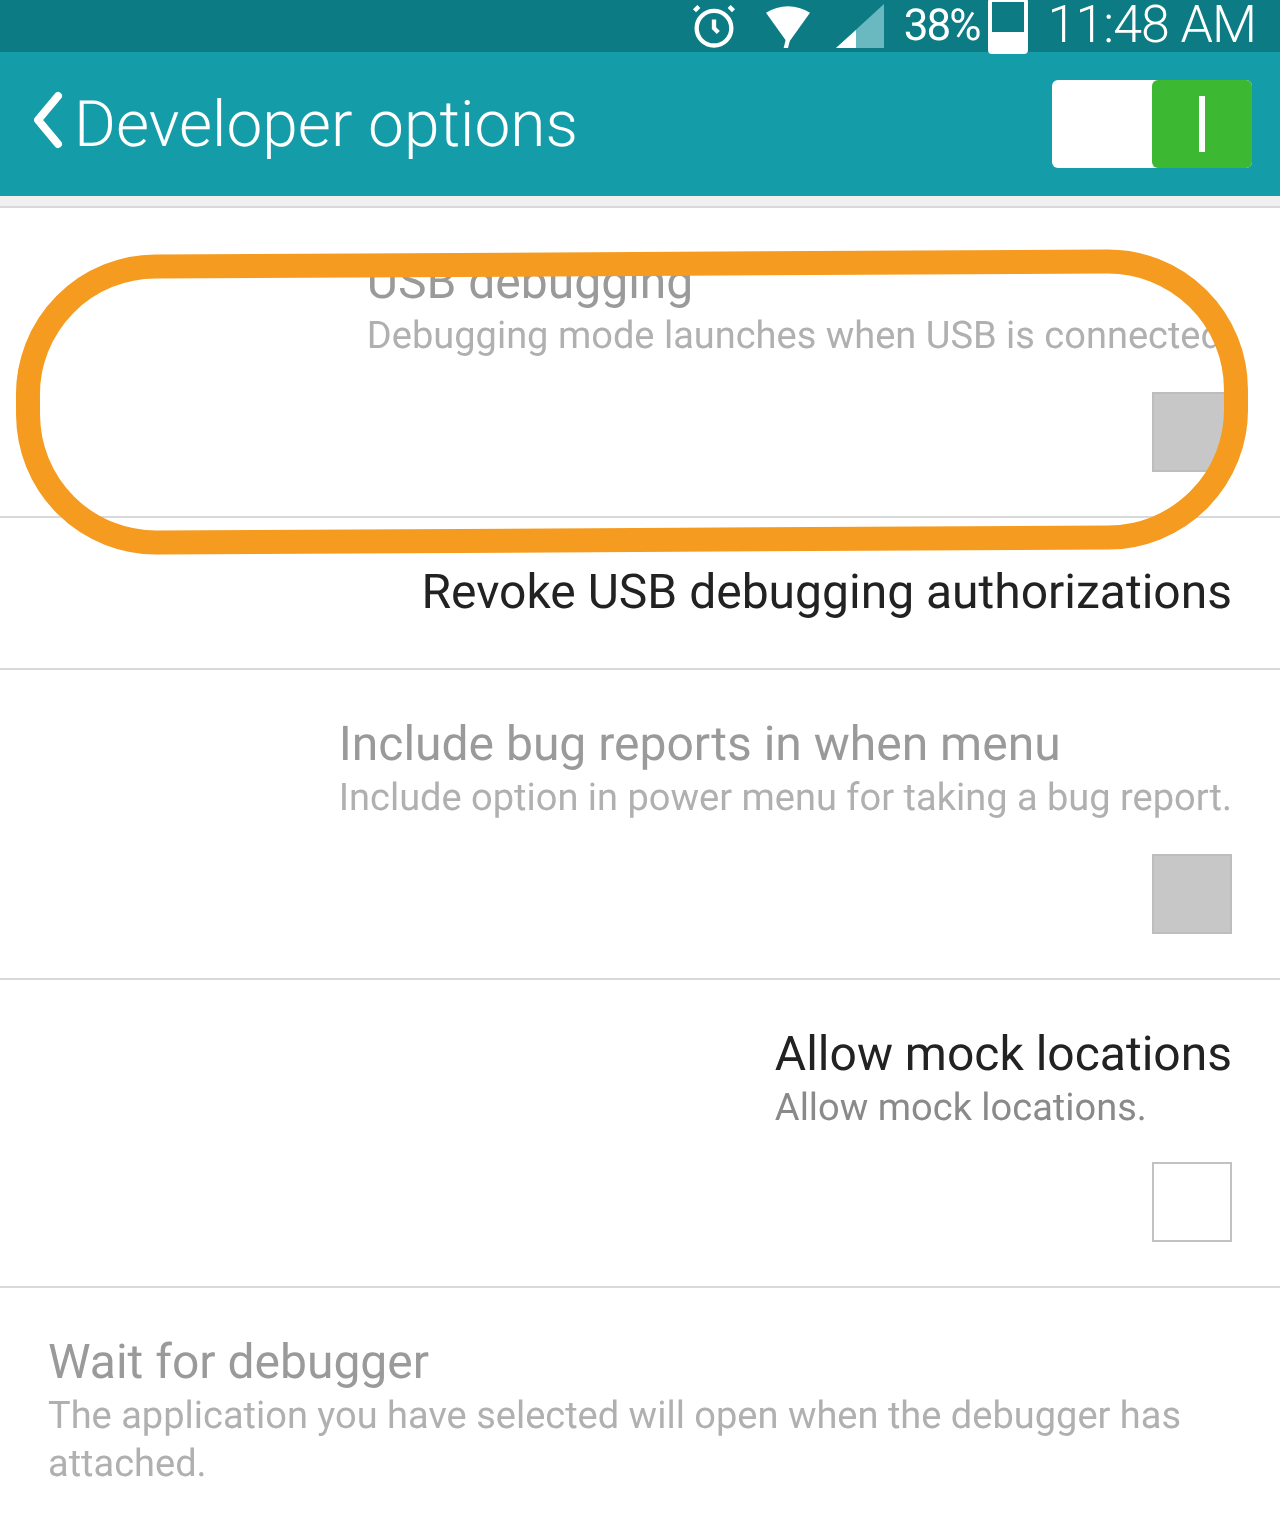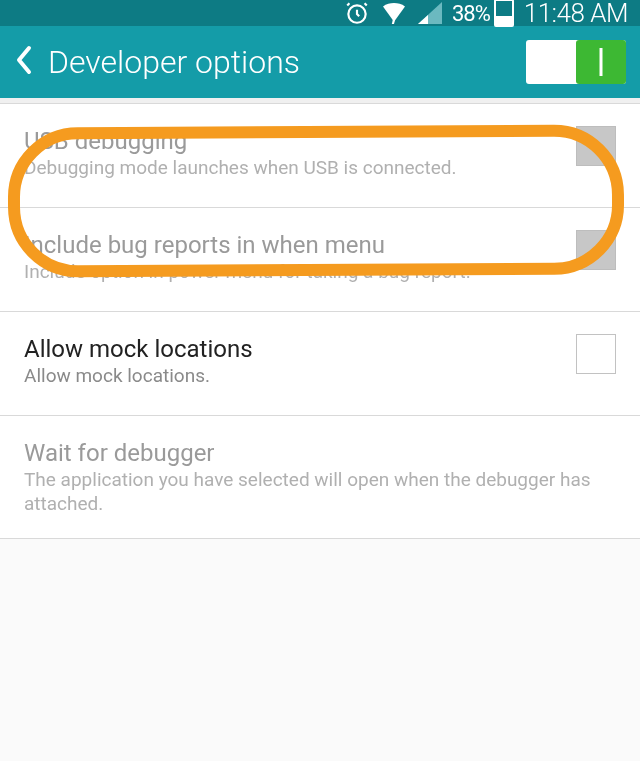--- a/index.html
+++ b/index.html
@@ -33,41 +33,42 @@
     .battery-icon { width: 20px; height: 28px; border:2px solid #fff; border-radius:2px; position:relative; }
     .battery-icon::before { content:""; position:absolute; top:-5px; left:5px; width:6px; height:3px; background:#fff; border-radius:1px; }
     .battery-fill { position:absolute; bottom:0; left:0; right:0; height:38%; background:#fff; }
     .clock { font-size: 26px; font-weight:300; letter-spacing:-0.5px; }
     .action-bar {
       height: 72px;
       background: #149ca8;
       display: flex;
       align-items: center;
       padding: 16px 14px;
-      gap: 14px;
+      gap: 3px;
     }
     .back-chevron { color:#fff; }
     .title { color:#fff; font-size: 32px; font-weight:300; flex:1; }
     .master-toggle {
       width: 100px; height: 44px; background:#fff; border-radius:3px; display:flex; align-items:center; justify-content:flex-end;
     }
     .master-toggle-knob {
       width: 50px; height: 44px; background:#3db833; border-radius:3px; position:relative;
     }
     .master-toggle-knob::after {
       content:""; position:absolute; top:8px; bottom:8px; left:50%; width:3px; background:#fff; transform:translateX(-50%);
     }
     .content { background:#fff; }
     .row { 
       border-bottom:1px solid #d9d9d9; 
       padding: 22px 24px; 
       display:flex; 
-      align-items:flex-start; 
+      align-items:flex-end; 
       gap:16px;
       min-height: 76px;
+      flex-direction: column;
     }
     .row.tall { min-height: 104px; }
     .row-text { flex:1; }
     .row-title { font-size: 24px; color:#222; line-height:1.25; }
     .row-sub { font-size: 19px; color:#8a8a8a; margin-top:0; line-height:1.25; }
     .row.disabled .row-title { color:#9a9a9a; }
     .row.disabled .row-sub { color:#b0b0b0; }
     .checkbox {
       width: 40px; height: 40px; border:1px solid #c2c2c2; background:#fff; flex-shrink:0;
     }
@@ -134,20 +135,25 @@
 <div class="content">
 
   <div class="row tall disabled">
     <div class="row-text">
       <div class="row-title">USB debugging</div>
       <div class="row-sub">Debugging mode launches when USB is connected.</div>
     </div>
     <div class="checkbox grey"></div>
   </div>
 
+  <div class="row">
+    <div class="row-text">
+      <div class="row-title">Revoke USB debugging authorizations</div>
+    </div>
+  </div>
 
   <div class="row tall disabled">
     <div class="row-text">
       <div class="row-title">Include bug reports in when menu</div>
       <div class="row-sub">Include option in power menu for taking a bug report.</div>
     </div>
     <div class="checkbox grey"></div>
   </div>
 
   <div class="row tall">

